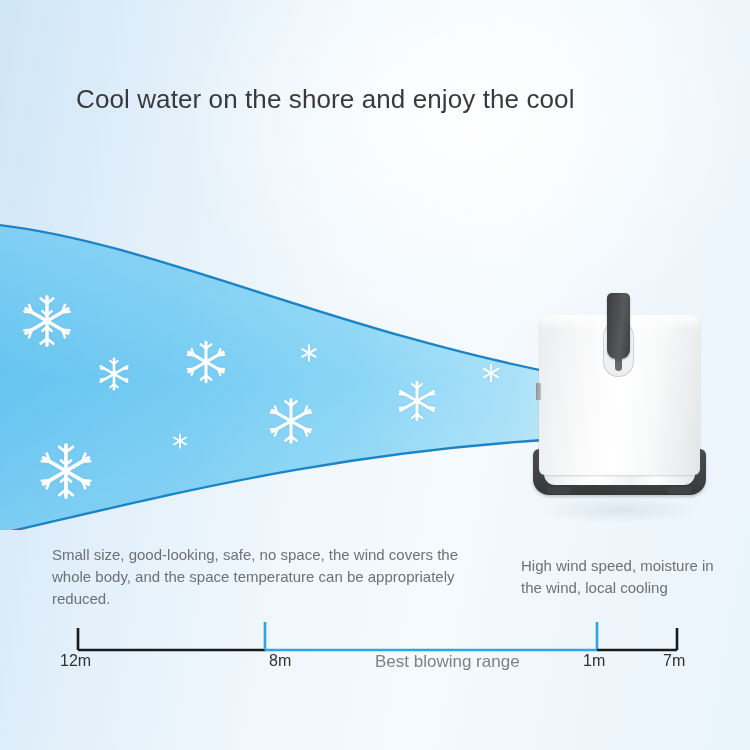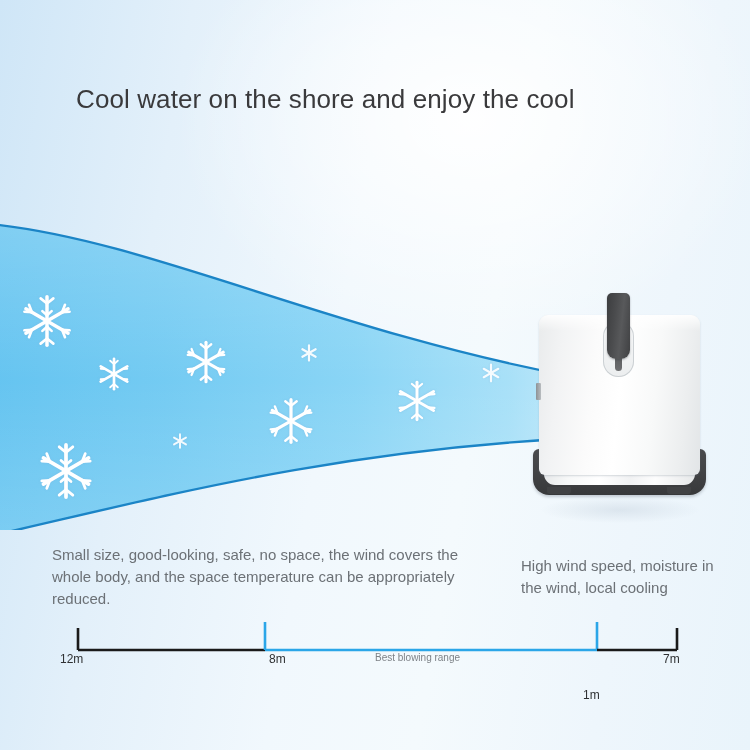--- a/index.html
+++ b/index.html
@@ -179,27 +179,27 @@
     position: absolute;
     left: 0;
     top: 618px;
     width: 750px;
     height: 70px;
   }
   .ruler svg { display: block; }
   .ruler-label {
     position: absolute;
     top: 652px;
-    font-size: 12px;
+    font-size: 16px;
     color: #2f3133;
     white-space: nowrap;
   }
   .ruler-label.mid {
     color: #7d8287;
-    font-size: 10px;
+    font-size: 17px;
   }
 </style>
 </head>
 <body>
 
 <div id="stage">
 
   <div class="headline">Cool water on the shore and enjoy the cool</div>
 
   <div class="cone-wrap">
@@ -434,16 +434,16 @@
       <line x1="597" y1="4" x2="597" y2="32" stroke="#2ba6e8" stroke-width="2.6"></line>
 
       <line x1="597" y1="32" x2="677" y2="32" stroke="#1a1a1a" stroke-width="2.6"></line>
       <line x1="677" y1="10" x2="677" y2="32" stroke="#1a1a1a" stroke-width="2.6"></line>
     </svg>
   </div>
 
   <div class="ruler-label" style="left:60px;">12m</div>
   <div class="ruler-label" style="left:269px;">8m</div>
   <div class="ruler-label mid" style="left:375px;">Best blowing range</div>
-  <div class="ruler-label" style="left:583px;margin-top:36px;">1m</div>
+  <div class="ruler-label" style="left:583px;">1m</div>
   <div class="ruler-label" style="left:663px;">7m</div>
 
 </div>
 
 </body></html>

